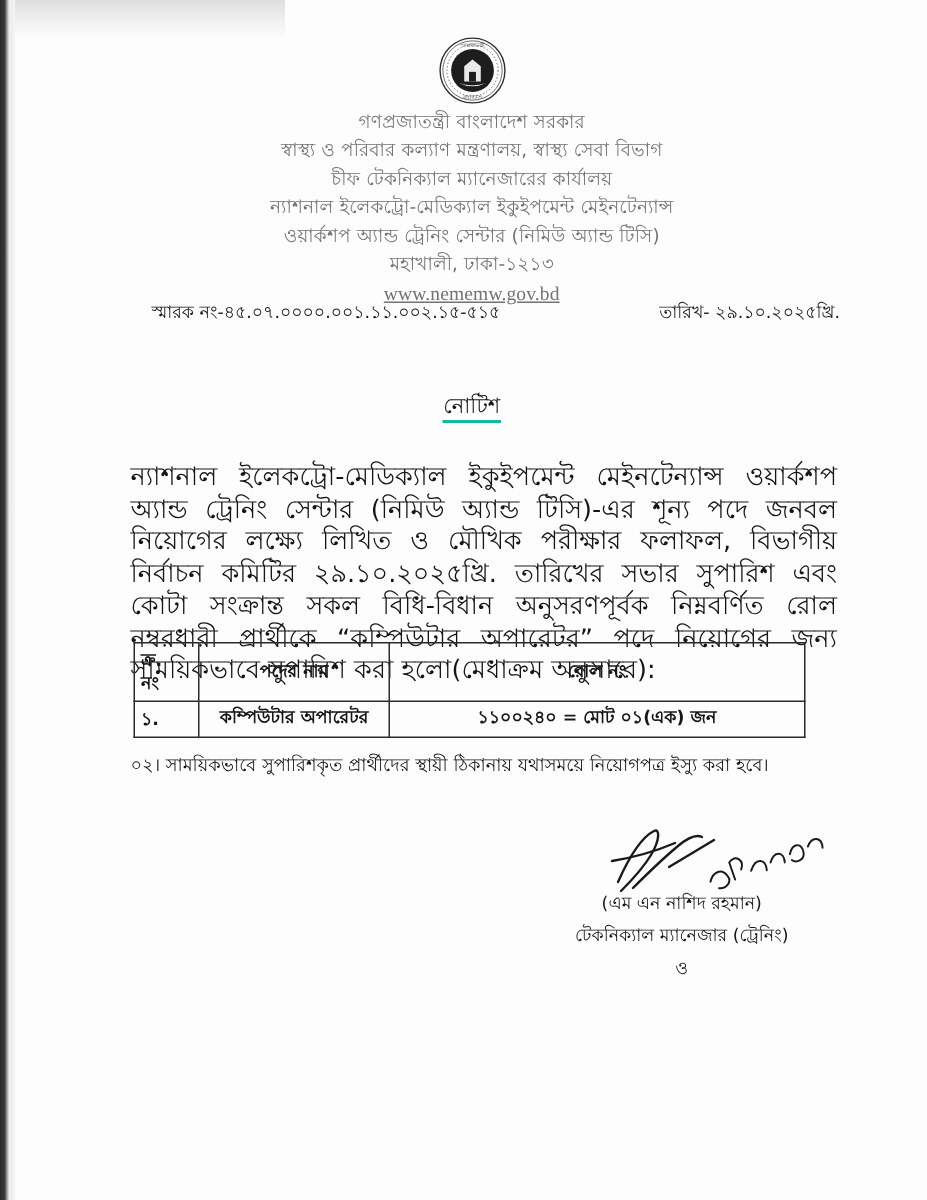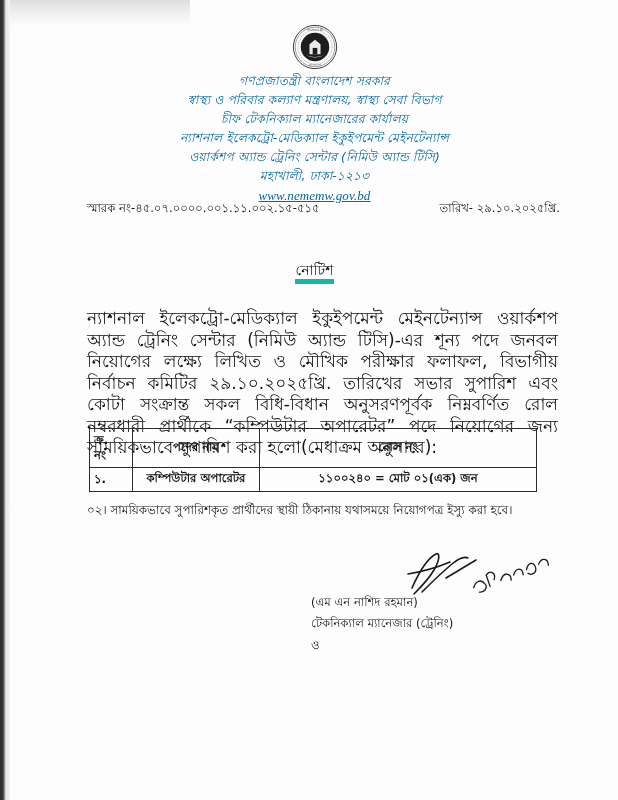--- a/index.html
+++ b/index.html
@@ -66,54 +66,53 @@
   .bn {
     font-family: "DejaVu Sans", "Liberation Sans", sans-serif;
   }
   .hdr {
     position: absolute;
     left: 0; right: 0;
     text-align: center;
     font-size: 12.3px;
     line-height: 19px;
     letter-spacing: .1px;
-    color: #0369a1;
-    font-style: italic;
+    color: #737373;
   }
   .hdr .line { display: block; }
   .url {
     display: inline-block;
     text-decoration: underline;
     font-family: "Liberation Serif", serif;
     font-size: 13px;
     letter-spacing: .1px;
   }
 
   
   .memo-row {
     position: absolute;
-    left: 76px;
+    left: 90px;
     right: 58px;
     top: 200px;
     display: flex;
     justify-content: space-between;
     align-items: baseline;
     font-size: 11.6px;
   }
 
   
   .notice-title {
     position: absolute;
     left: 0; right: 0;
     top: 259px;
     text-align: center;
     font-size: 14px;
   }
   .notice-title span {
-    border-bottom: 5px solid #14b8a6;
+    border-bottom: 2px solid #14b8a6;
     padding-bottom: 1px;
   }
 
   
   .body-para {
     position: absolute;
     left: 76px;
     right: 60px;
     top: 308px;
     font-size: 17px;
@@ -150,21 +149,21 @@
   .col-roll { text-align: center; }
   .cell-row { height: 22px; }
   .head-cell { height: 34px; }
 
   
   .sig-block {
     position: absolute;
     left: 300px;
     right: 20px;
     top: 592px;
-    text-align: left;
+    text-align: center;
     font-size: 11.6px;
     line-height: 21px;
   }
   .sig-scribble {
     position: absolute;
     left: 395px;
     top: 548px;
     width: 150px;
     height: 52px;
   }

